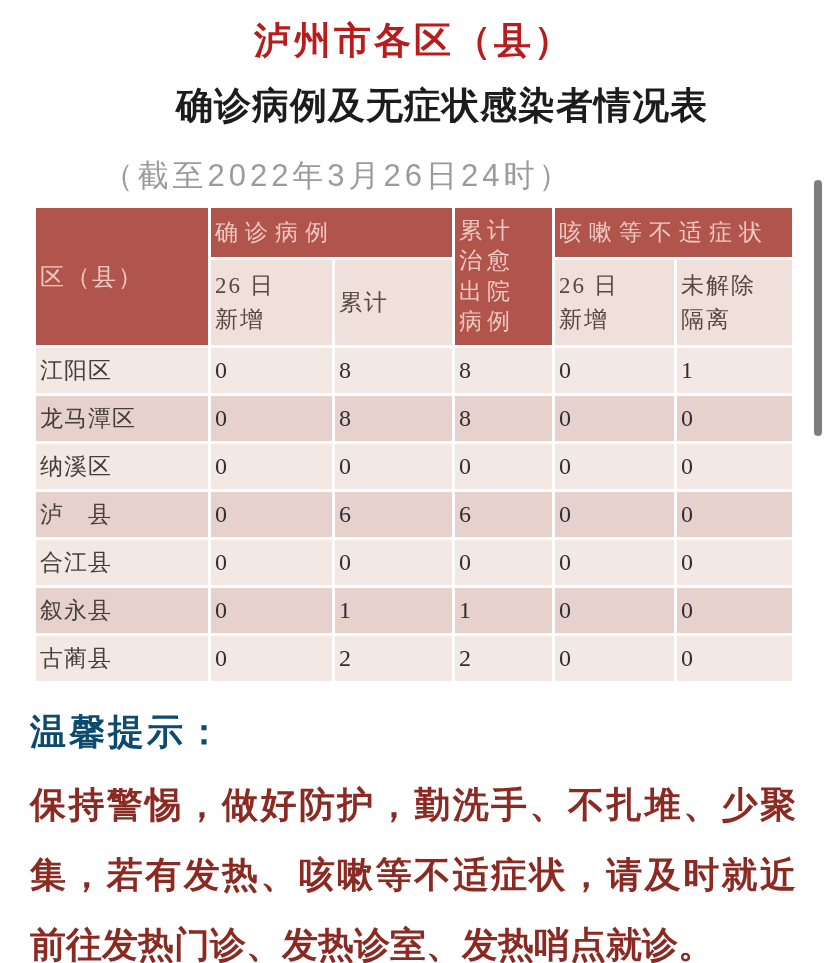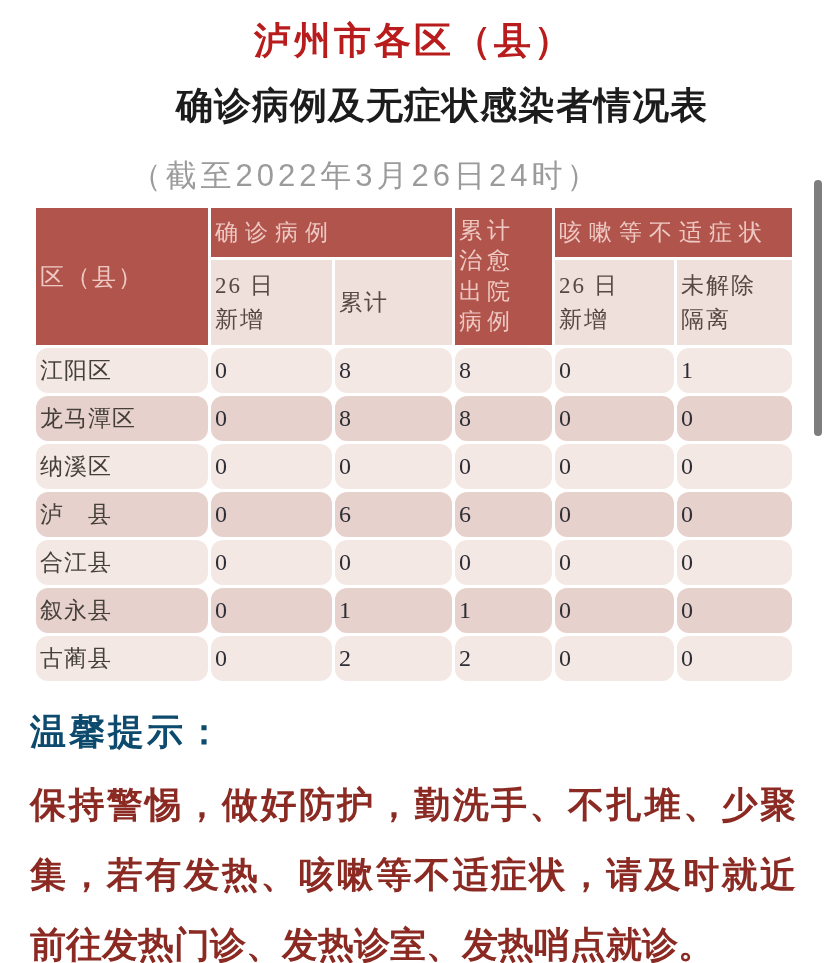--- a/index.html
+++ b/index.html
@@ -37,21 +37,20 @@
     margin-left: 28px;
   }
   .date-note {
     position: absolute;
     top: 155px; left: 0; width: 676px;
     text-align: center;
     font-size: 31px;
     font-weight: 400;
     letter-spacing: 4px;
     color: #9b9b9b;
-    padding-left: 28px;
   }
 
   
   .cases-table {
     position: absolute;
     top: 205px;
     left: 33px;
     border-collapse: separate;
     border-spacing: 3px;
     table-layout: fixed;
@@ -86,21 +85,21 @@
   .sub-hdr {
     height: 77px;
     background: #efe0db;
     color: #574842;
     font-size: 23px;
     letter-spacing: 2px;
     white-space: pre-line;
     line-height: 1.45;
     font-weight: 400;
   }
-  .data-row td { height: 37px; border-radius: 12px; }
+  .data-row td { height: 37px; }
   .row-light td { background: #f4e8e5; }
   .row-dark  td { background: #e6d1cc; }
   .region-cell {
     color: #453f3a;
     font-size: 23px;
     letter-spacing: 1px;
   }
   .num-cell {
     color: #2e2e36;
     font-size: 24px;

